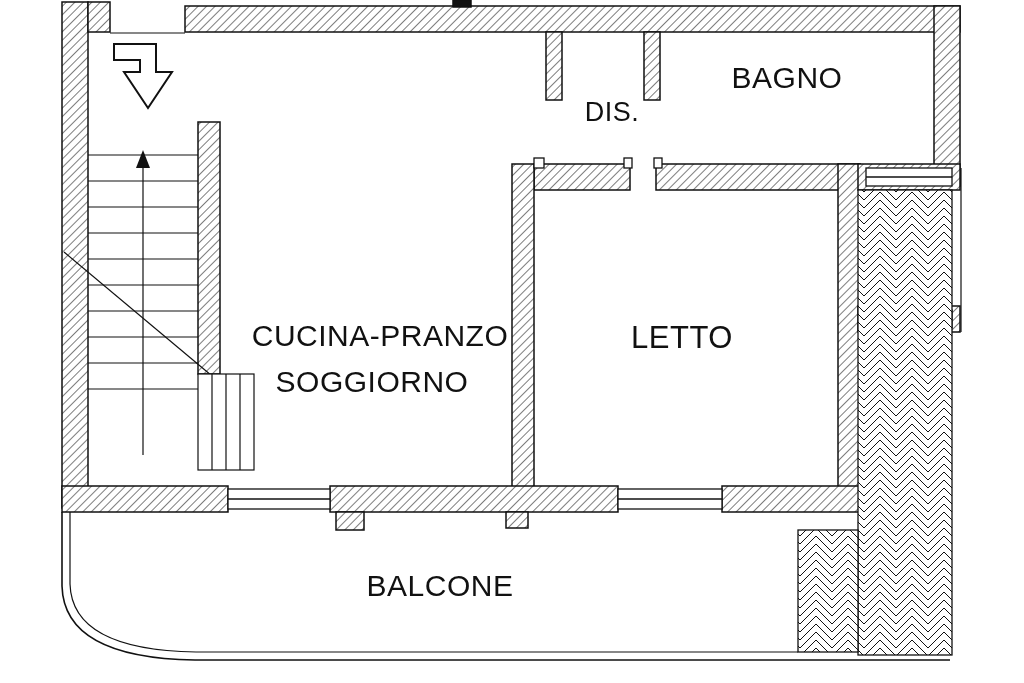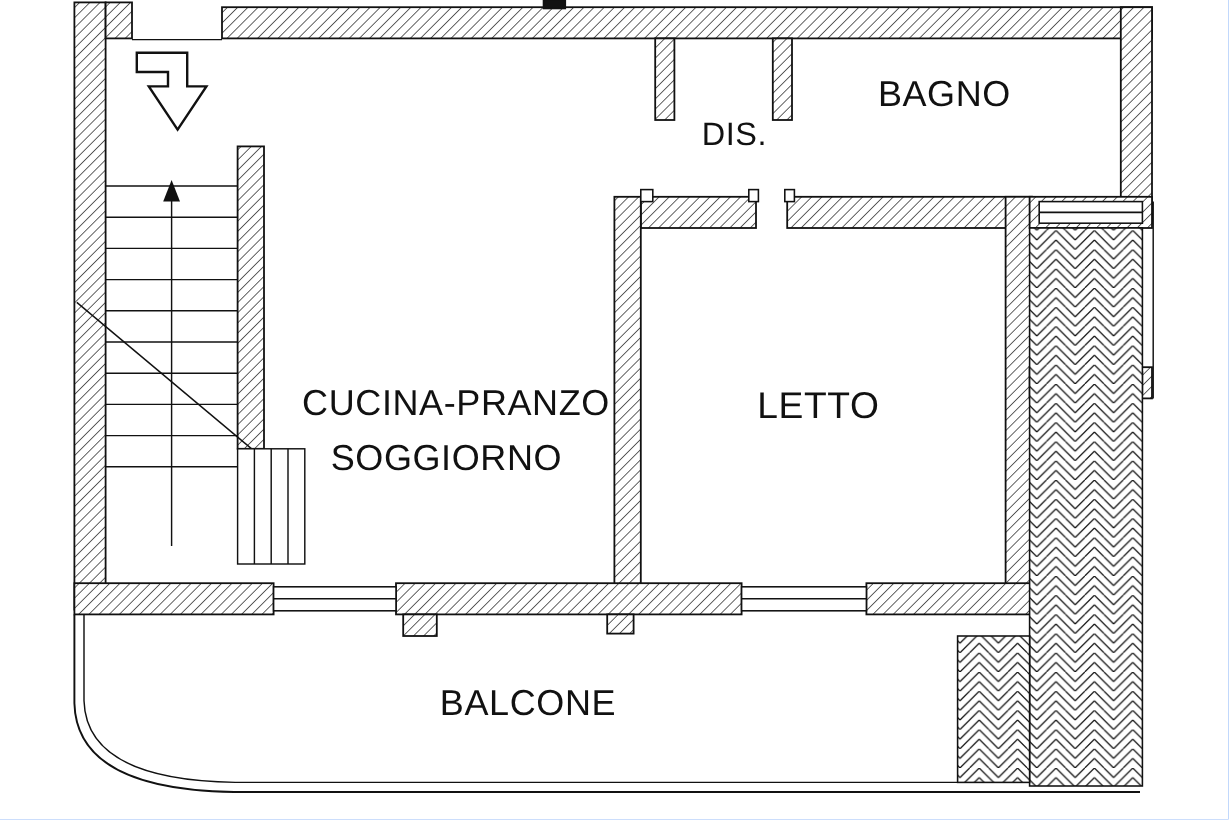--- a/index.html
+++ b/index.html
@@ -1,20 +1,20 @@
 <!DOCTYPE html>
 <html><head>
 <meta charset="utf-8">
 <style>
   html, body { margin: 0; padding: 0; background: #ffffff; }
   .stage {
     position: relative;
     width: 1024px;
     height: 683px;
-    background: #3b82f6;
+    background: #ef4444;
     overflow: hidden;
   }
   svg { position: absolute; inset: 0; display: block; }
   .room-label {
     font-family: "Liberation Sans", "DejaVu Sans", sans-serif;
     letter-spacing: 0.5px;
   }
 </style>
 </head>
 <body>

